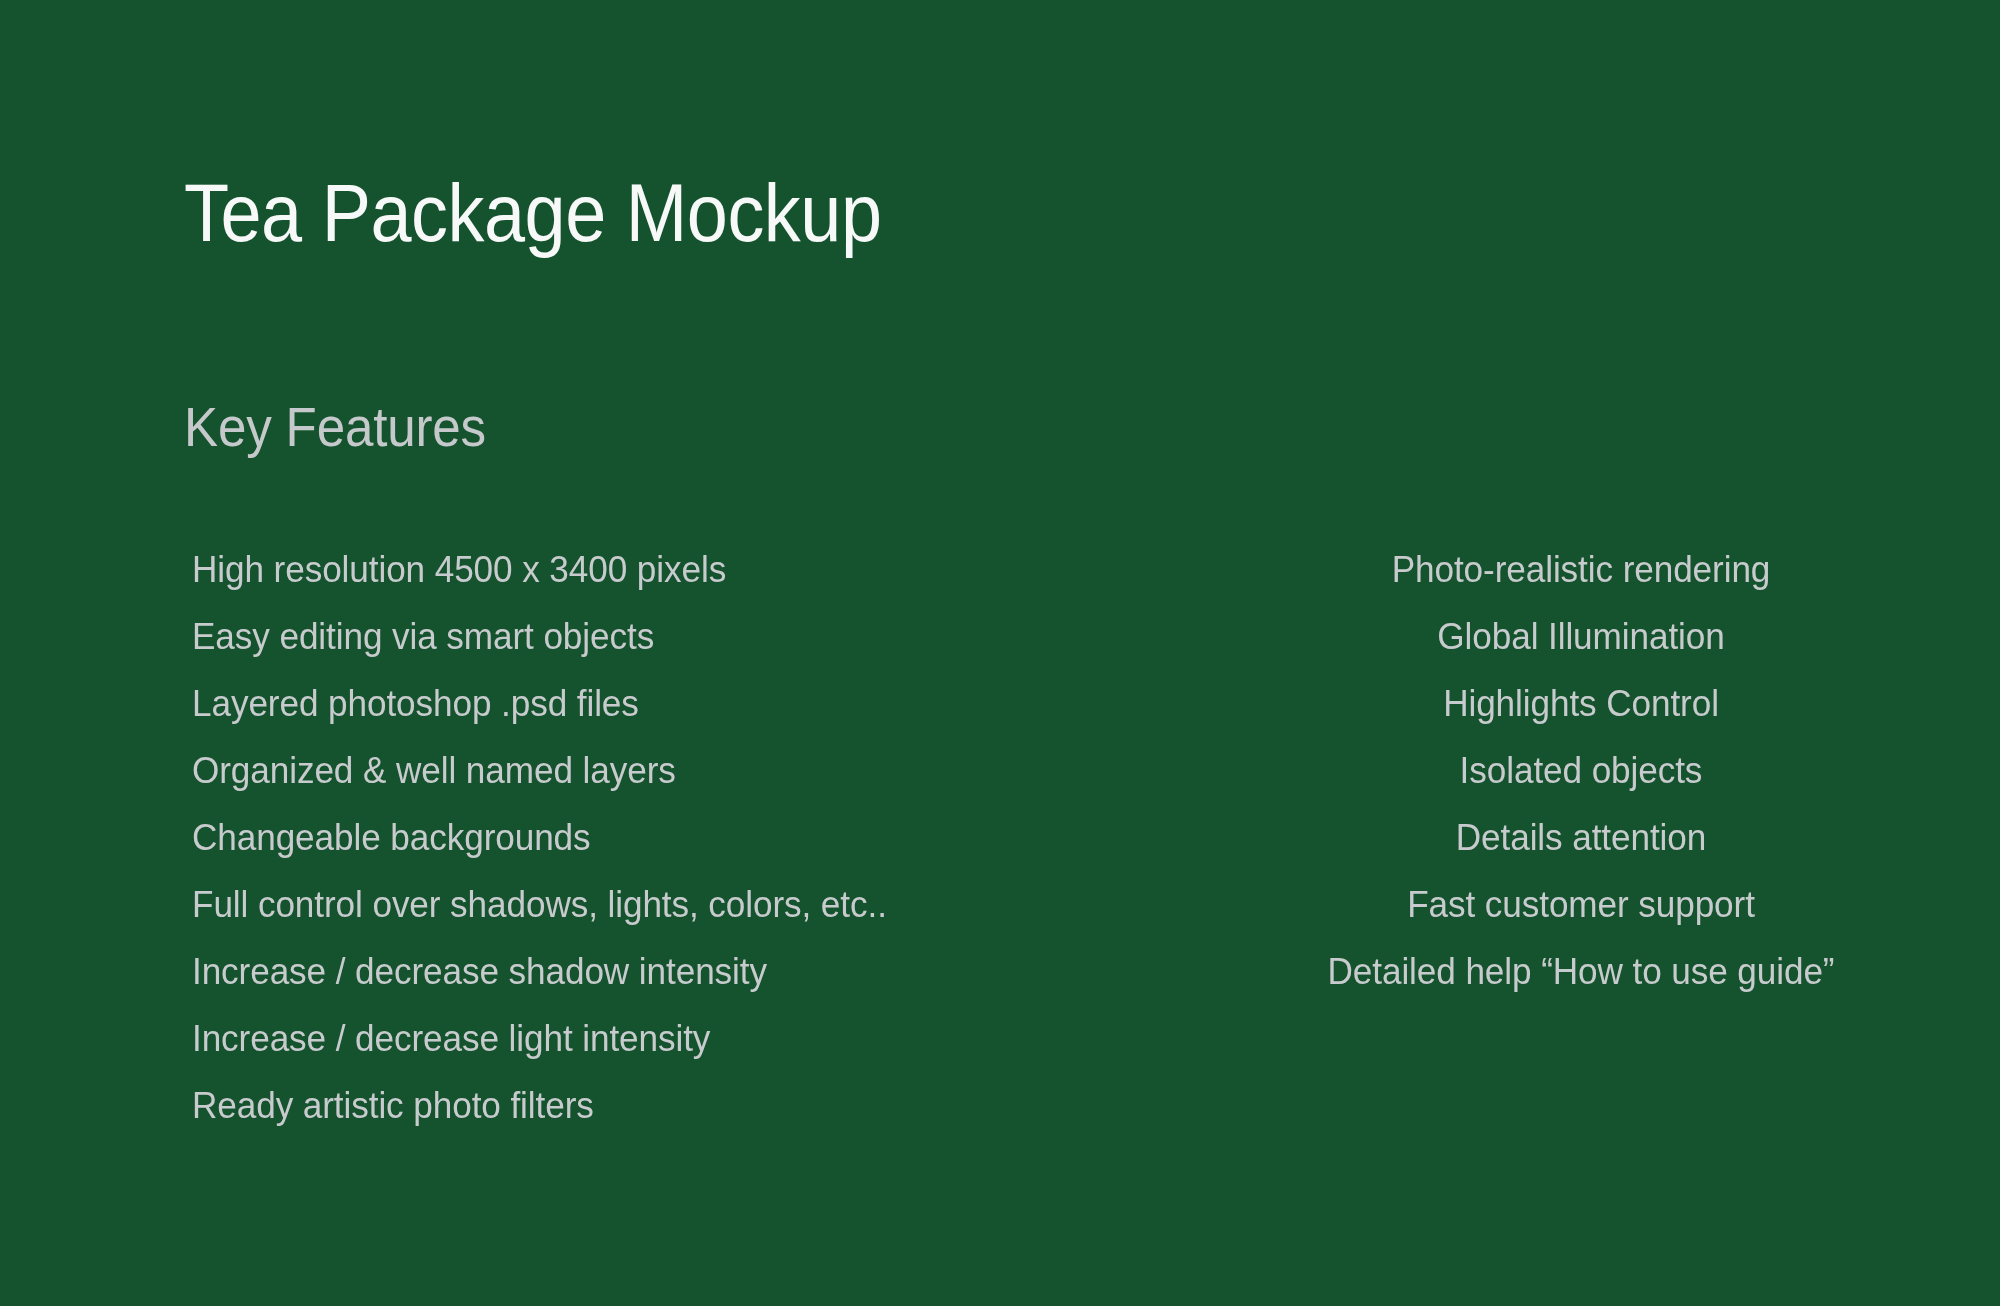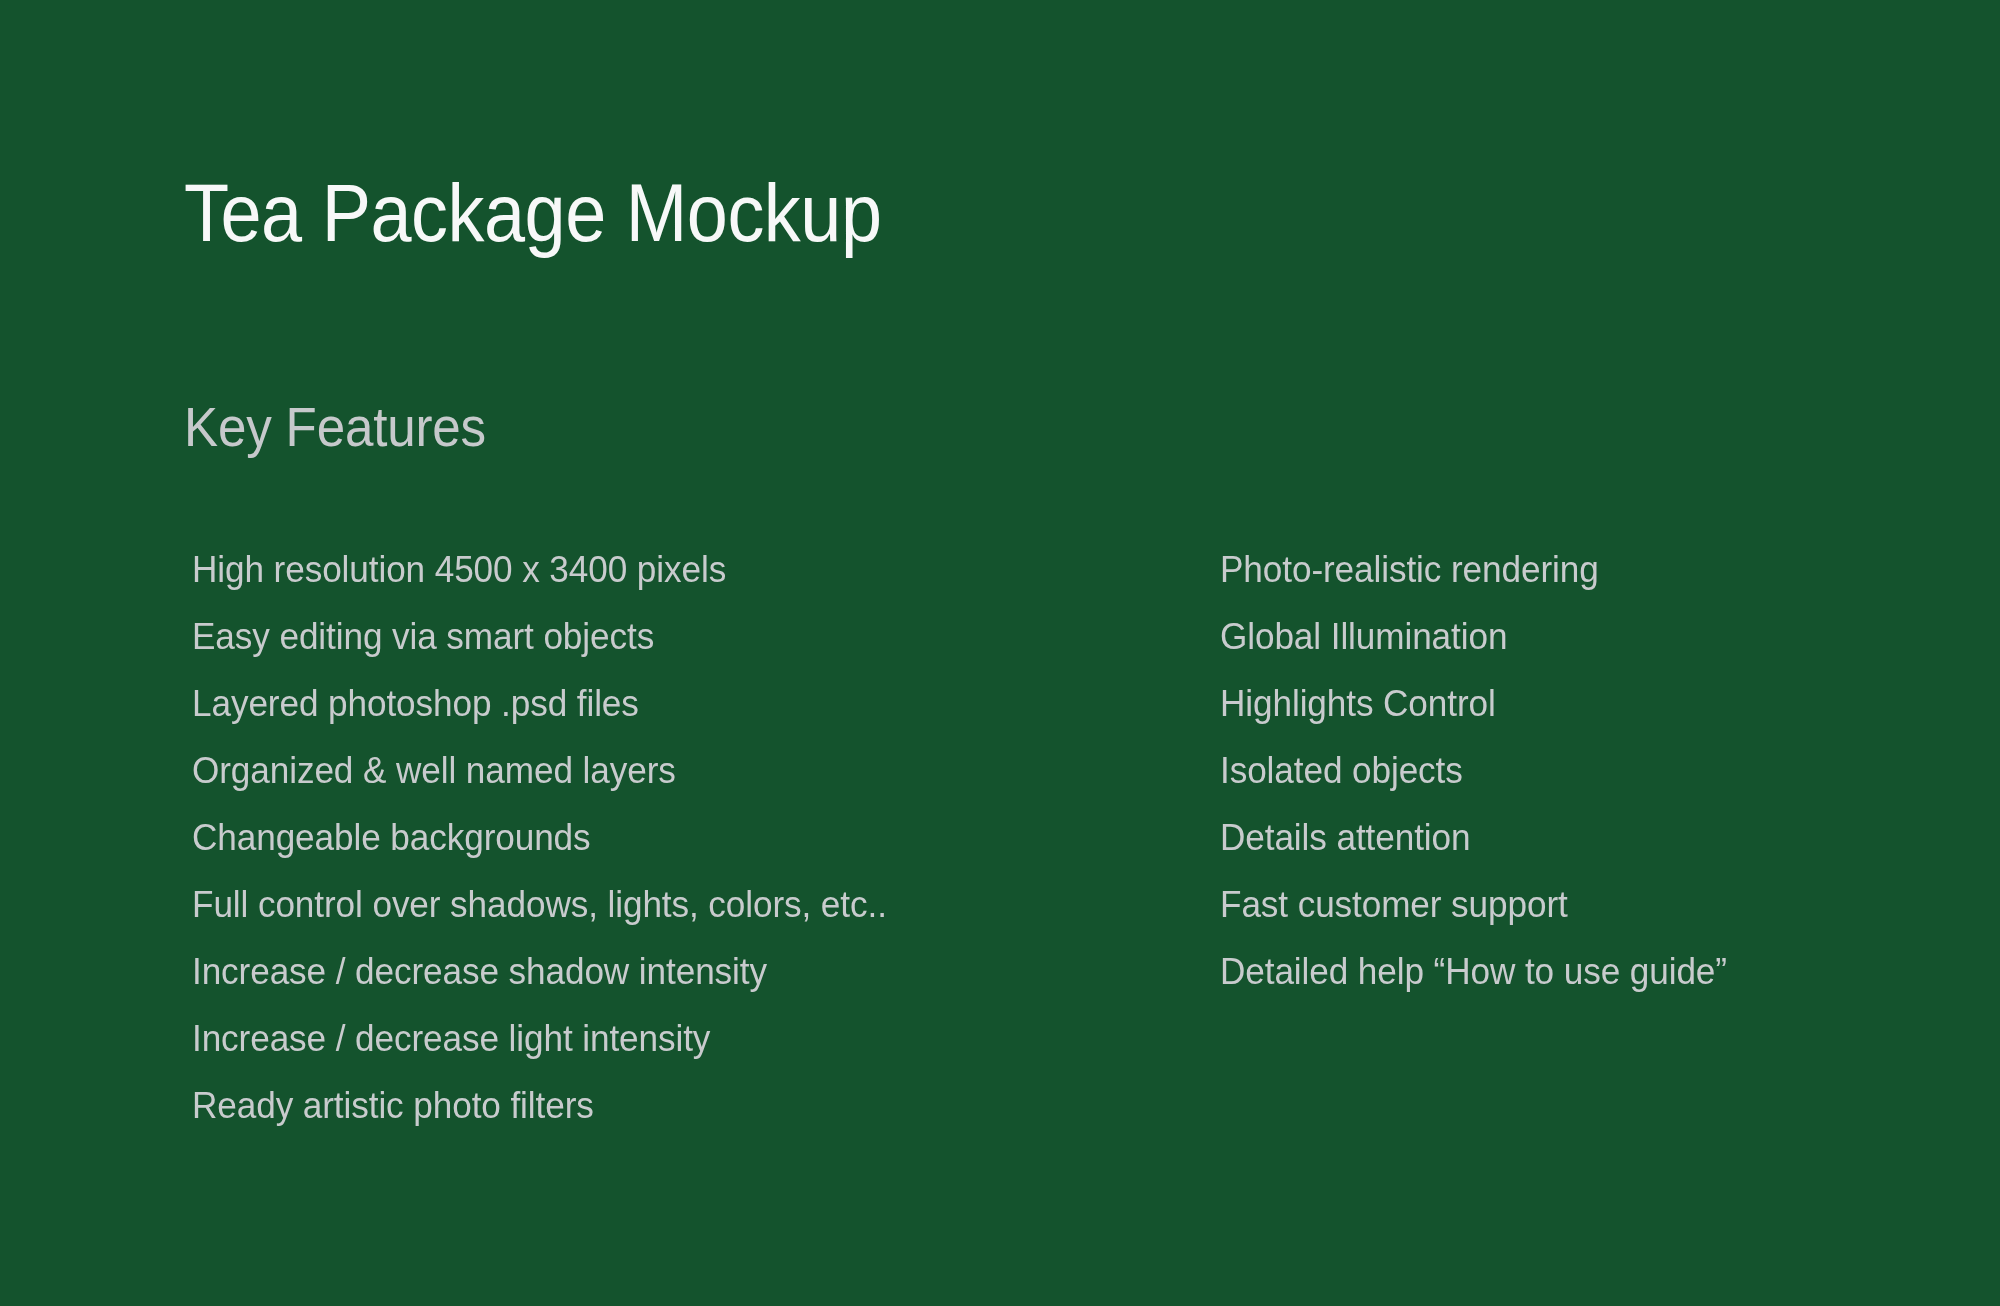--- a/index.html
+++ b/index.html
@@ -63,21 +63,21 @@
     width: 2000px;
     height: 640px;
   }
 
   .feature-column {
     position: absolute;
     top: 0;
   }
 
   .feature-column.col-left  { left: 184px;  width: 980px; }
-  .feature-column.col-right { left: 1212px; width: 760px; }
+  .feature-column.col-right { left: 1212px; width: 760px; text-align: center; }
 
   .feature-item {
     height: 67px;
     font-size: 37px;
     line-height: 67px;
     font-weight: 400;
     letter-spacing: -0.1px;
     color: #c8cbcd;
     white-space: nowrap;
     transform: scaleX(0.95);

